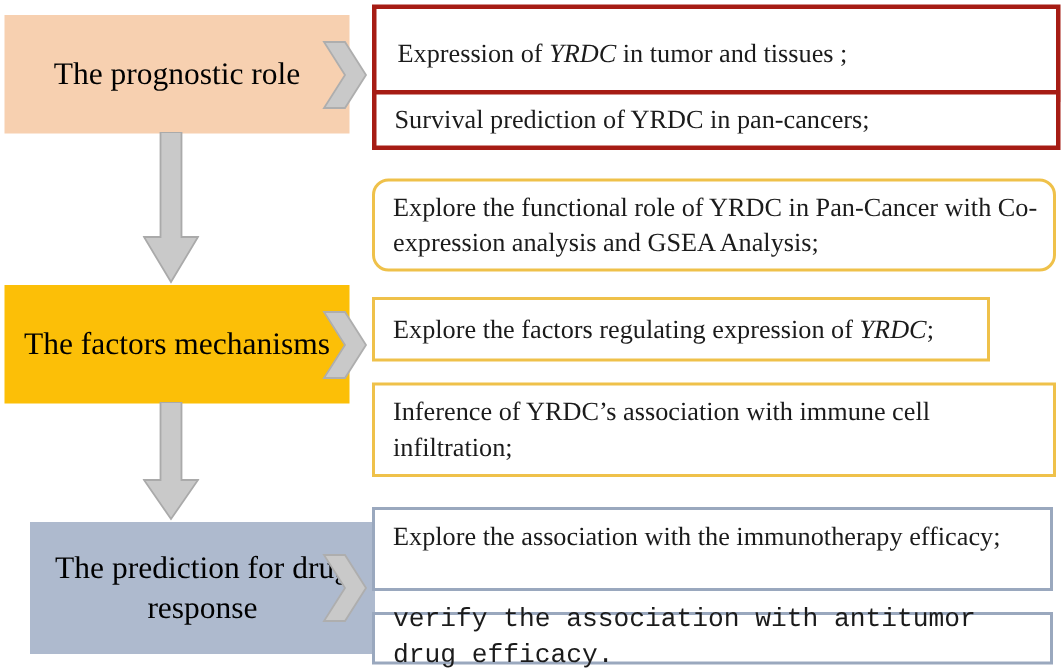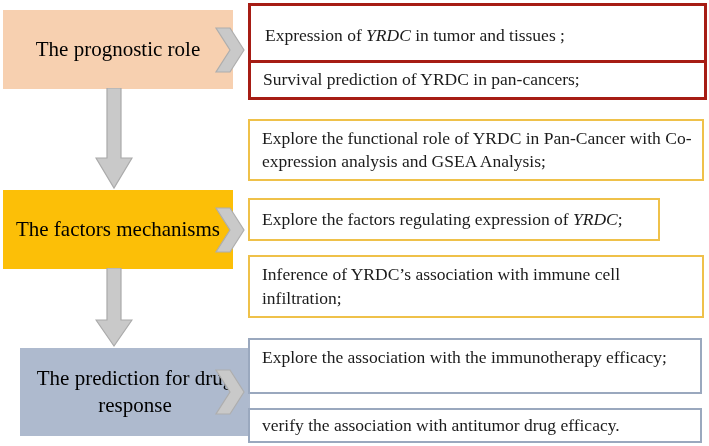--- a/index.html
+++ b/index.html
@@ -69,25 +69,25 @@
     padding: 2px 10px 2px 12px;
   }
   .detail-box .txt { display: block; }
 
   .b-red  { border: 3px solid #A61C14; }
   .b-yel  { border: 2.5px solid #EFC14A; }
   .b-blu  { border: 2px solid #9AA8BE; }
 
   .d1 { left: 248px; top: 3px;   width: 459px; height: 65px; padding-left: 14px; }
   .d2 { left: 248px; top: 60px;  width: 459px; height: 40px; text-align: right; }
-  .d3 { left: 248px; top: 119px; width: 456px; height: 62px; }
+  .d3 { left: 248px; top: 119px; width: 456px; height: 62px; border-radius: 11px; }
   .d4 { left: 248px; top: 198px; width: 412px; height: 43px; }
   .d5 { left: 248px; top: 255px; width: 456px; height: 63px; }
   .d6 { left: 248px; top: 338px; width: 454px; height: 56px; align-items: flex-start; padding-top: 6px; }
-  .d7 { left: 248px; top: 408px; width: 454px; height: 35px; }
+  .d7 { left: 248px; top: 408px; width: 454px; height: 35px; font-family: Liberation Mono, monospace; }
 
   .ital { font-style: italic; }
 </style>
 </head>
 <body>
 
 <div id="canvas">
 
   <div class="stage-box stage-prognostic">
     <span>The prognostic role</span>

